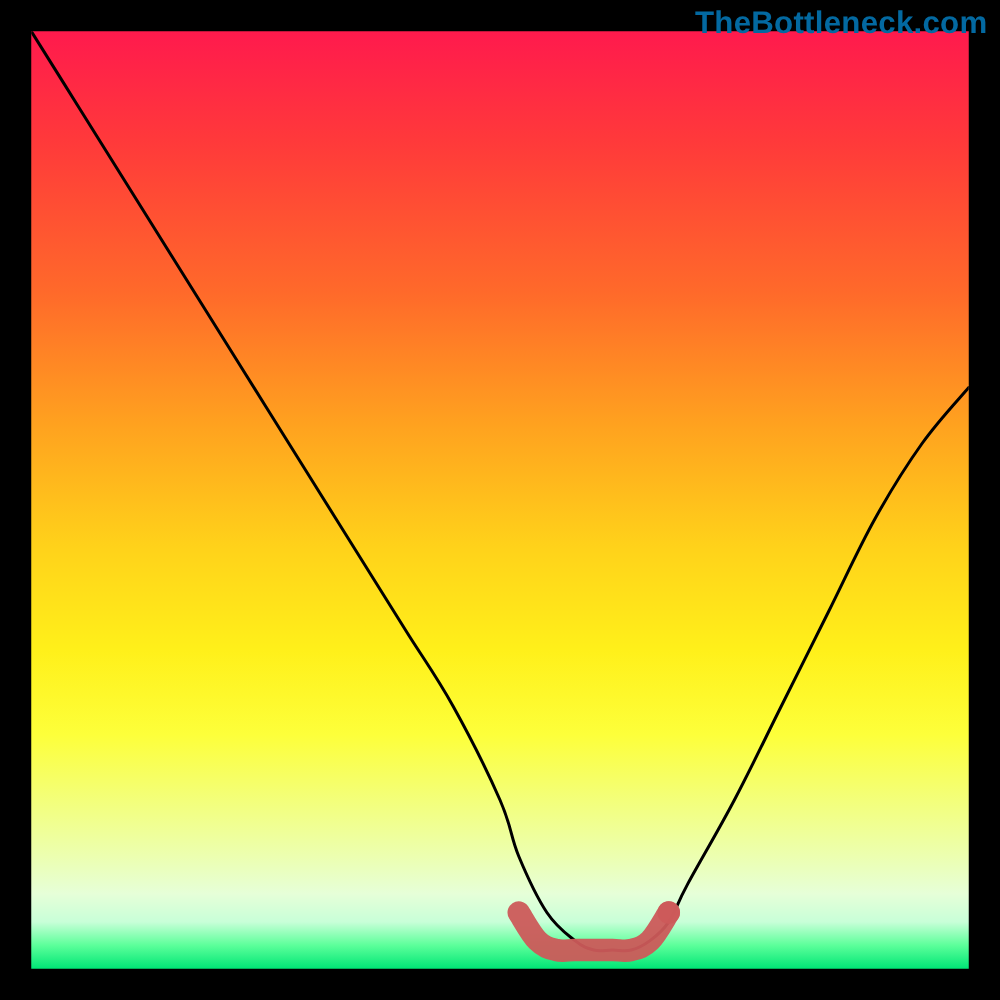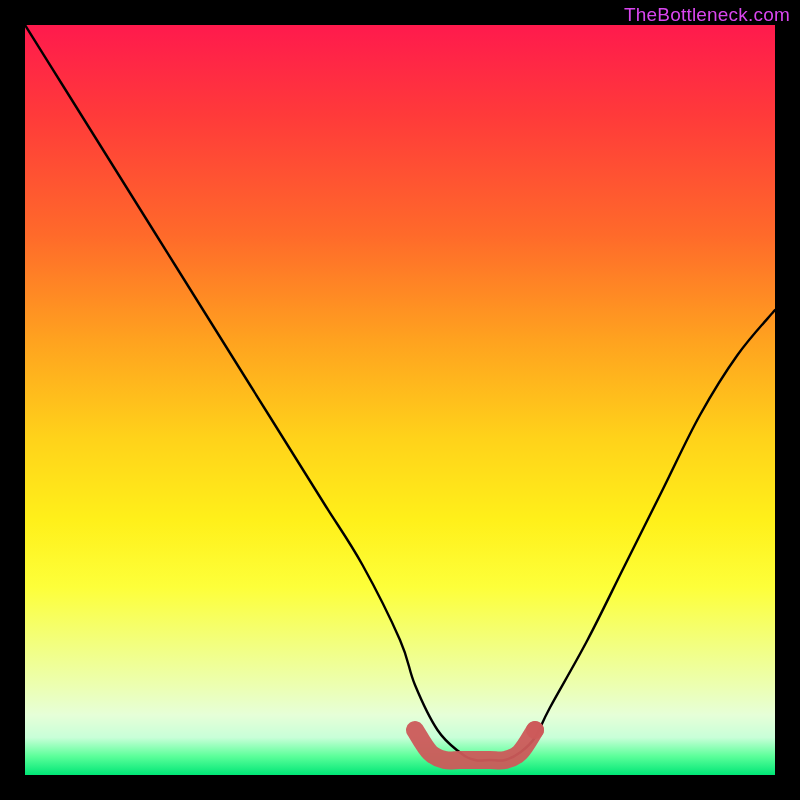--- a/index.html
+++ b/index.html
@@ -38,23 +38,23 @@
       #e6ffd8 92%,
       #c8ffd8 95%,
       #5cff9a 97.5%,
       #00e676 100%
     );
   }
   .attribution {
     position: absolute;
     top: 4px;
     right: 10px;
-    color: #d946ef;
-    font-size: 19px;
-    font-weight: 400;
+    color: #0369a1;
+    font-size: 25px;
+    font-weight: 700;
     letter-spacing: 0.2px;
     z-index: 5;
   }
   svg.curve {
     position: absolute;
     left: 0;
     top: 0;
     width: 750px;
     height: 750px;
     z-index: 3;

